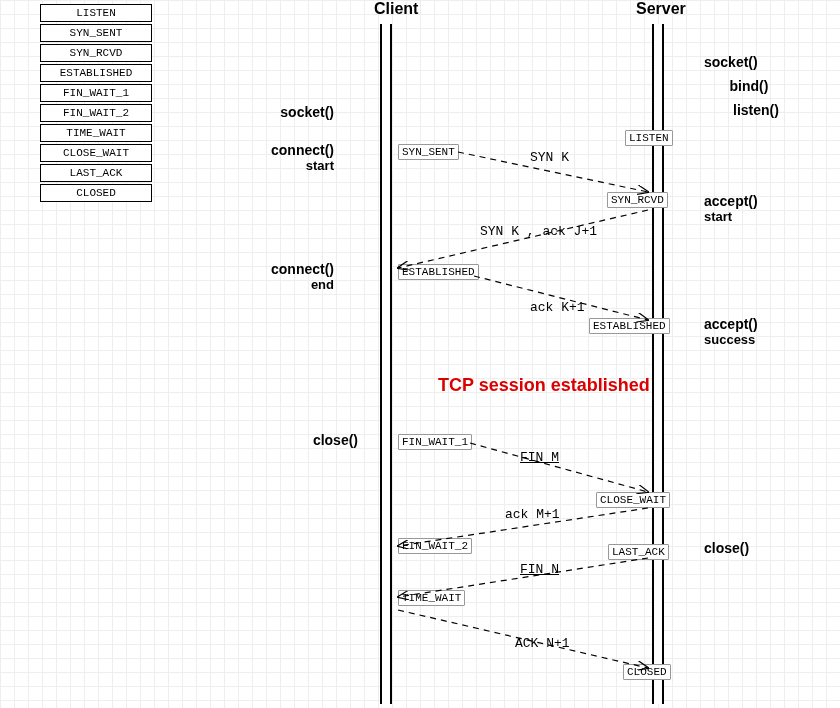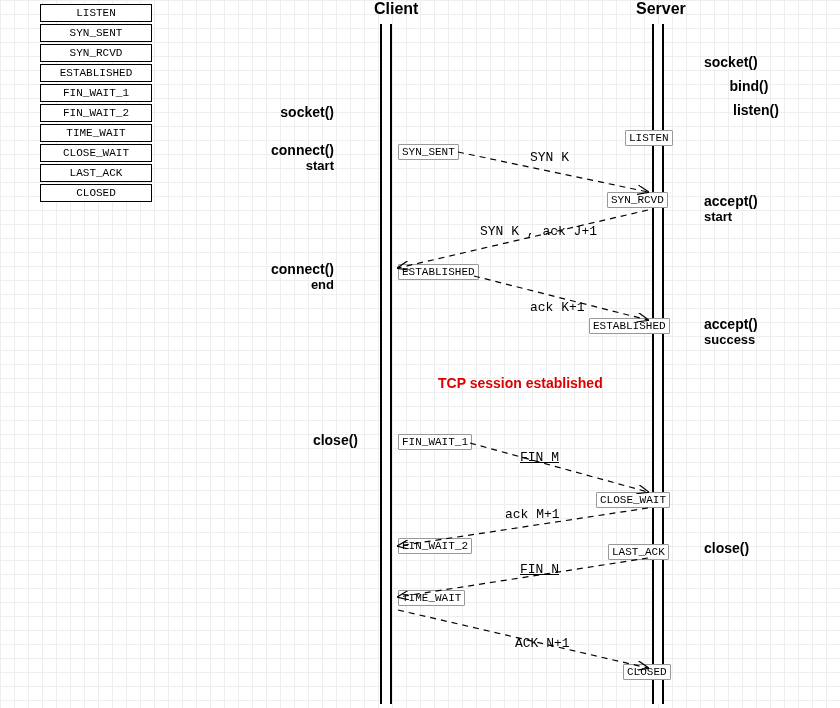--- a/index.html
+++ b/index.html
@@ -38,21 +38,21 @@
       border-left: 2px solid #000;
       border-right: 2px solid #000;
     }
     .lane-c { left: 380px; }
     .lane-s { left: 652px; }
     .api { position: absolute; font-weight: bold; font-size: 14px; text-align: right; width: 90px; }
     .api.right { text-align: left; }
     .sub { font-weight: bold; font-size: 13px; display: block; }
     .state { position: absolute; font-family: "Courier New", monospace; font-size: 11px; background: #fff; padding: 1px 3px; border: 1px solid #999; border-radius: 1px; }
     .msg { position: absolute; font-family: "Courier New", monospace; font-size: 13px; }
-    .session { position: absolute; color: #d00; font-weight: bold; font-size: 14px; }
+    .session { position: absolute; color: #d00; font-weight: bold; font-size: 18px; }
     svg.arrows { position: absolute; top: 0; left: 0; width: 840px; height: 708px; pointer-events: none; }
   </style>
 </head>
 <body>
 
 <div class="states-box">
   <div class="state-item">LISTEN</div>
   <div class="state-item">SYN_SENT</div>
   <div class="state-item">SYN_RCVD</div>
   <div class="state-item">ESTABLISHED</div>

